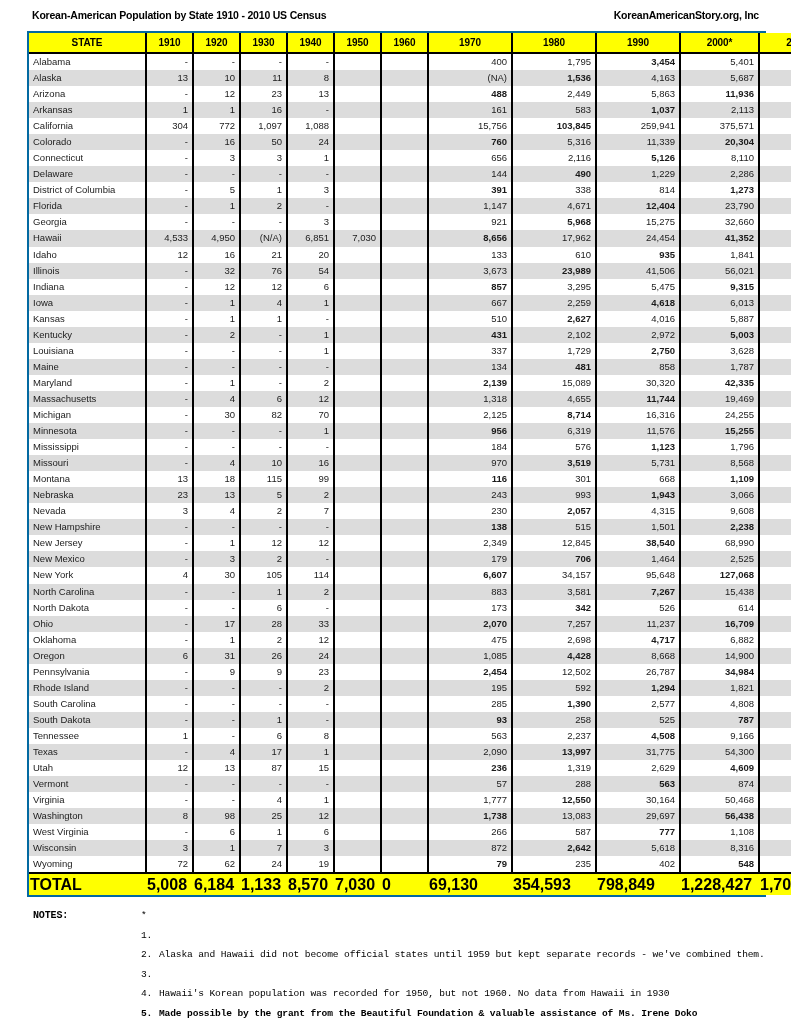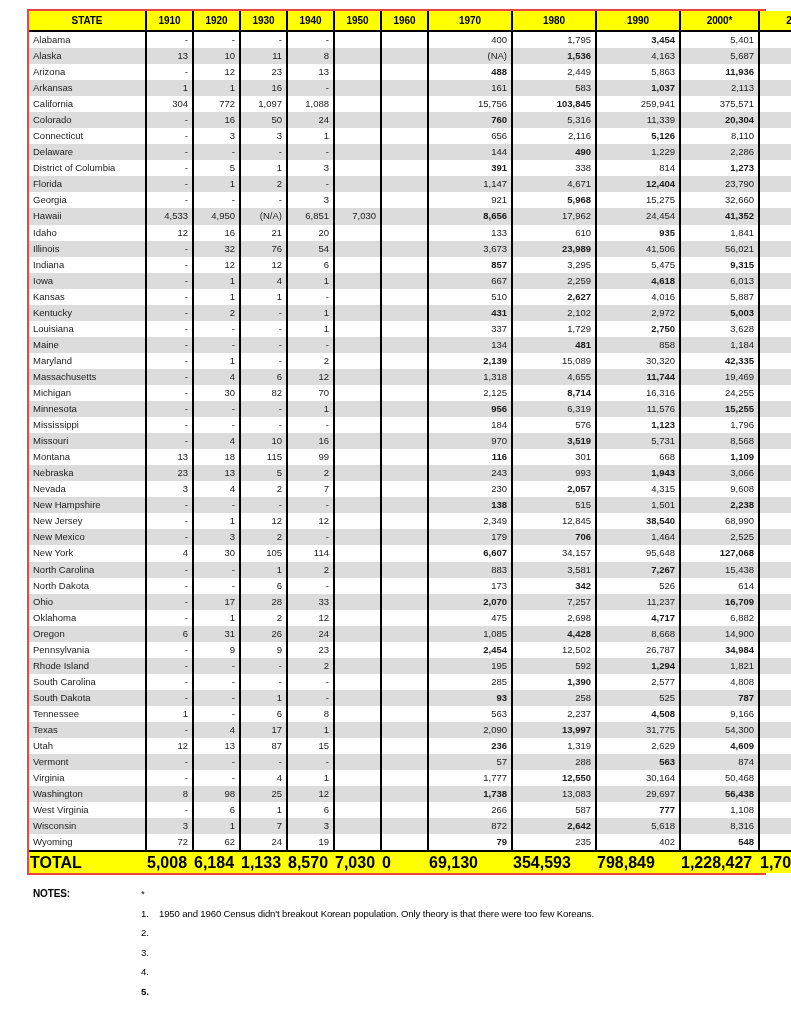--- a/index.html
+++ b/index.html
@@ -32,21 +32,21 @@
     font-weight: bold;
     letter-spacing: -0.2px;
     padding: 0 3px 0 5px;
     height: 22px;
   }
   .doc-title { white-space: nowrap; }
   .doc-org { white-space: nowrap; padding-right: 4px; }
 
   
   .table-wrap {
-    border: 2px solid #ef4444;
+    border: 2px solid #0369a1;
     width: 739px;
   }
   table.census {
     border-collapse: collapse;
     table-layout: fixed;
     width: 100%;
     font-size: 9.5px;
   }
   table.census col.c-state  { width: 117px; }
   table.census col.c-dec    { width: 47px;  }
@@ -109,20 +109,21 @@
   .notes {
     margin-top: 13px;
     padding-left: 6px;
     font-size: 9.6px;
     letter-spacing: -0.15px;
   }
   .notes-row {
     display: flex;
     align-items: center;
     margin-bottom: 8.5px;
+    font-family: Liberation Mono, monospace;
   }
   .notes-label {
     font-weight: bold;
     width: 108px;
     flex: 0 0 108px;
     font-size: 10px;
   }
   .note-num {
     width: 18px;
     flex: 0 0 18px;
@@ -130,20 +131,24 @@
   }
   .note-text { flex: 1; }
   .note-bold .note-num,
   .note-bold .note-text { font-weight: bold; }
 </style>
 </head>
 <body>
 
 <div class="page">
 
+  <div class="doc-header">
+    <div class="doc-title">Korean-American Population by State 1910 - 2010 US Census</div>
+    <div class="doc-org">KoreanAmericanStory.org, Inc</div>
+  </div>
 
   <div class="table-wrap">
     <table class="census">
       <colgroup>
         <col class="c-state">
           <col class="c-dec">
           <col class="c-dec">
           <col class="c-dec">
         <col class="c-dec">
           <col class="c-dec">
@@ -441,21 +446,21 @@
             <td class="state">Maine</td>
             <td class="num">-</td>
             <td class="num">-</td>
             <td class="num">-</td>
             <td class="num">-</td>
             <td class="num"></td>
             <td class="num"></td>
             <td class="num">134</td>
             <td class="num b">481</td>
             <td class="num">858</td>
-            <td class="num">1,184</td>
+            <td class="num">1,787</td>
             <td class="num b">1,741</td>
           </tr>
           <tr>
             <td class="state">Maryland</td>
             <td class="num">-</td>
             <td class="num">1</td>
             <td class="num">-</td>
             <td class="num">2</td>
             <td class="num"></td>
             <td class="num"></td>
@@ -906,33 +911,35 @@
   </div>
 
   <div class="notes" id="notes-block">
       <div class="notes-row">
         <div class="notes-label">NOTES:</div>
         <div class="note-num">*</div>
       </div>
       <div class="notes-row">
         <div class="notes-label"></div>
         <div class="note-num">1.</div>
-        <div class="note-text">1950 and 1960 Census didn't breakout Korean population.  Only theory is that there were too few Koreans.</div>
       </div>
       <div class="notes-row">
         <div class="notes-label"></div>
         <div class="note-num">2.</div>
+        <div class="note-text">Alaska and Hawaii did not become official states until 1959 but kept separate records - we've combined them.</div>
       </div>
       <div class="notes-row">
         <div class="notes-label"></div>
         <div class="note-num">3.</div>
       </div>
       <div class="notes-row">
         <div class="notes-label"></div>
         <div class="note-num">4.</div>
+        <div class="note-text">Hawaii's Korean population was recorded for 1950, but not 1960.  No data from Hawaii in 1930</div>
       </div>
       <div class="notes-row note-bold">
         <div class="notes-label"></div>
         <div class="note-num">5.</div>
+        <div class="note-text">Made possible by the grant from the Beautiful Foundation &amp; valuable assistance of Ms. Irene Doko</div>
       </div>
     </div>
 
 </div>
 
 </body></html>

